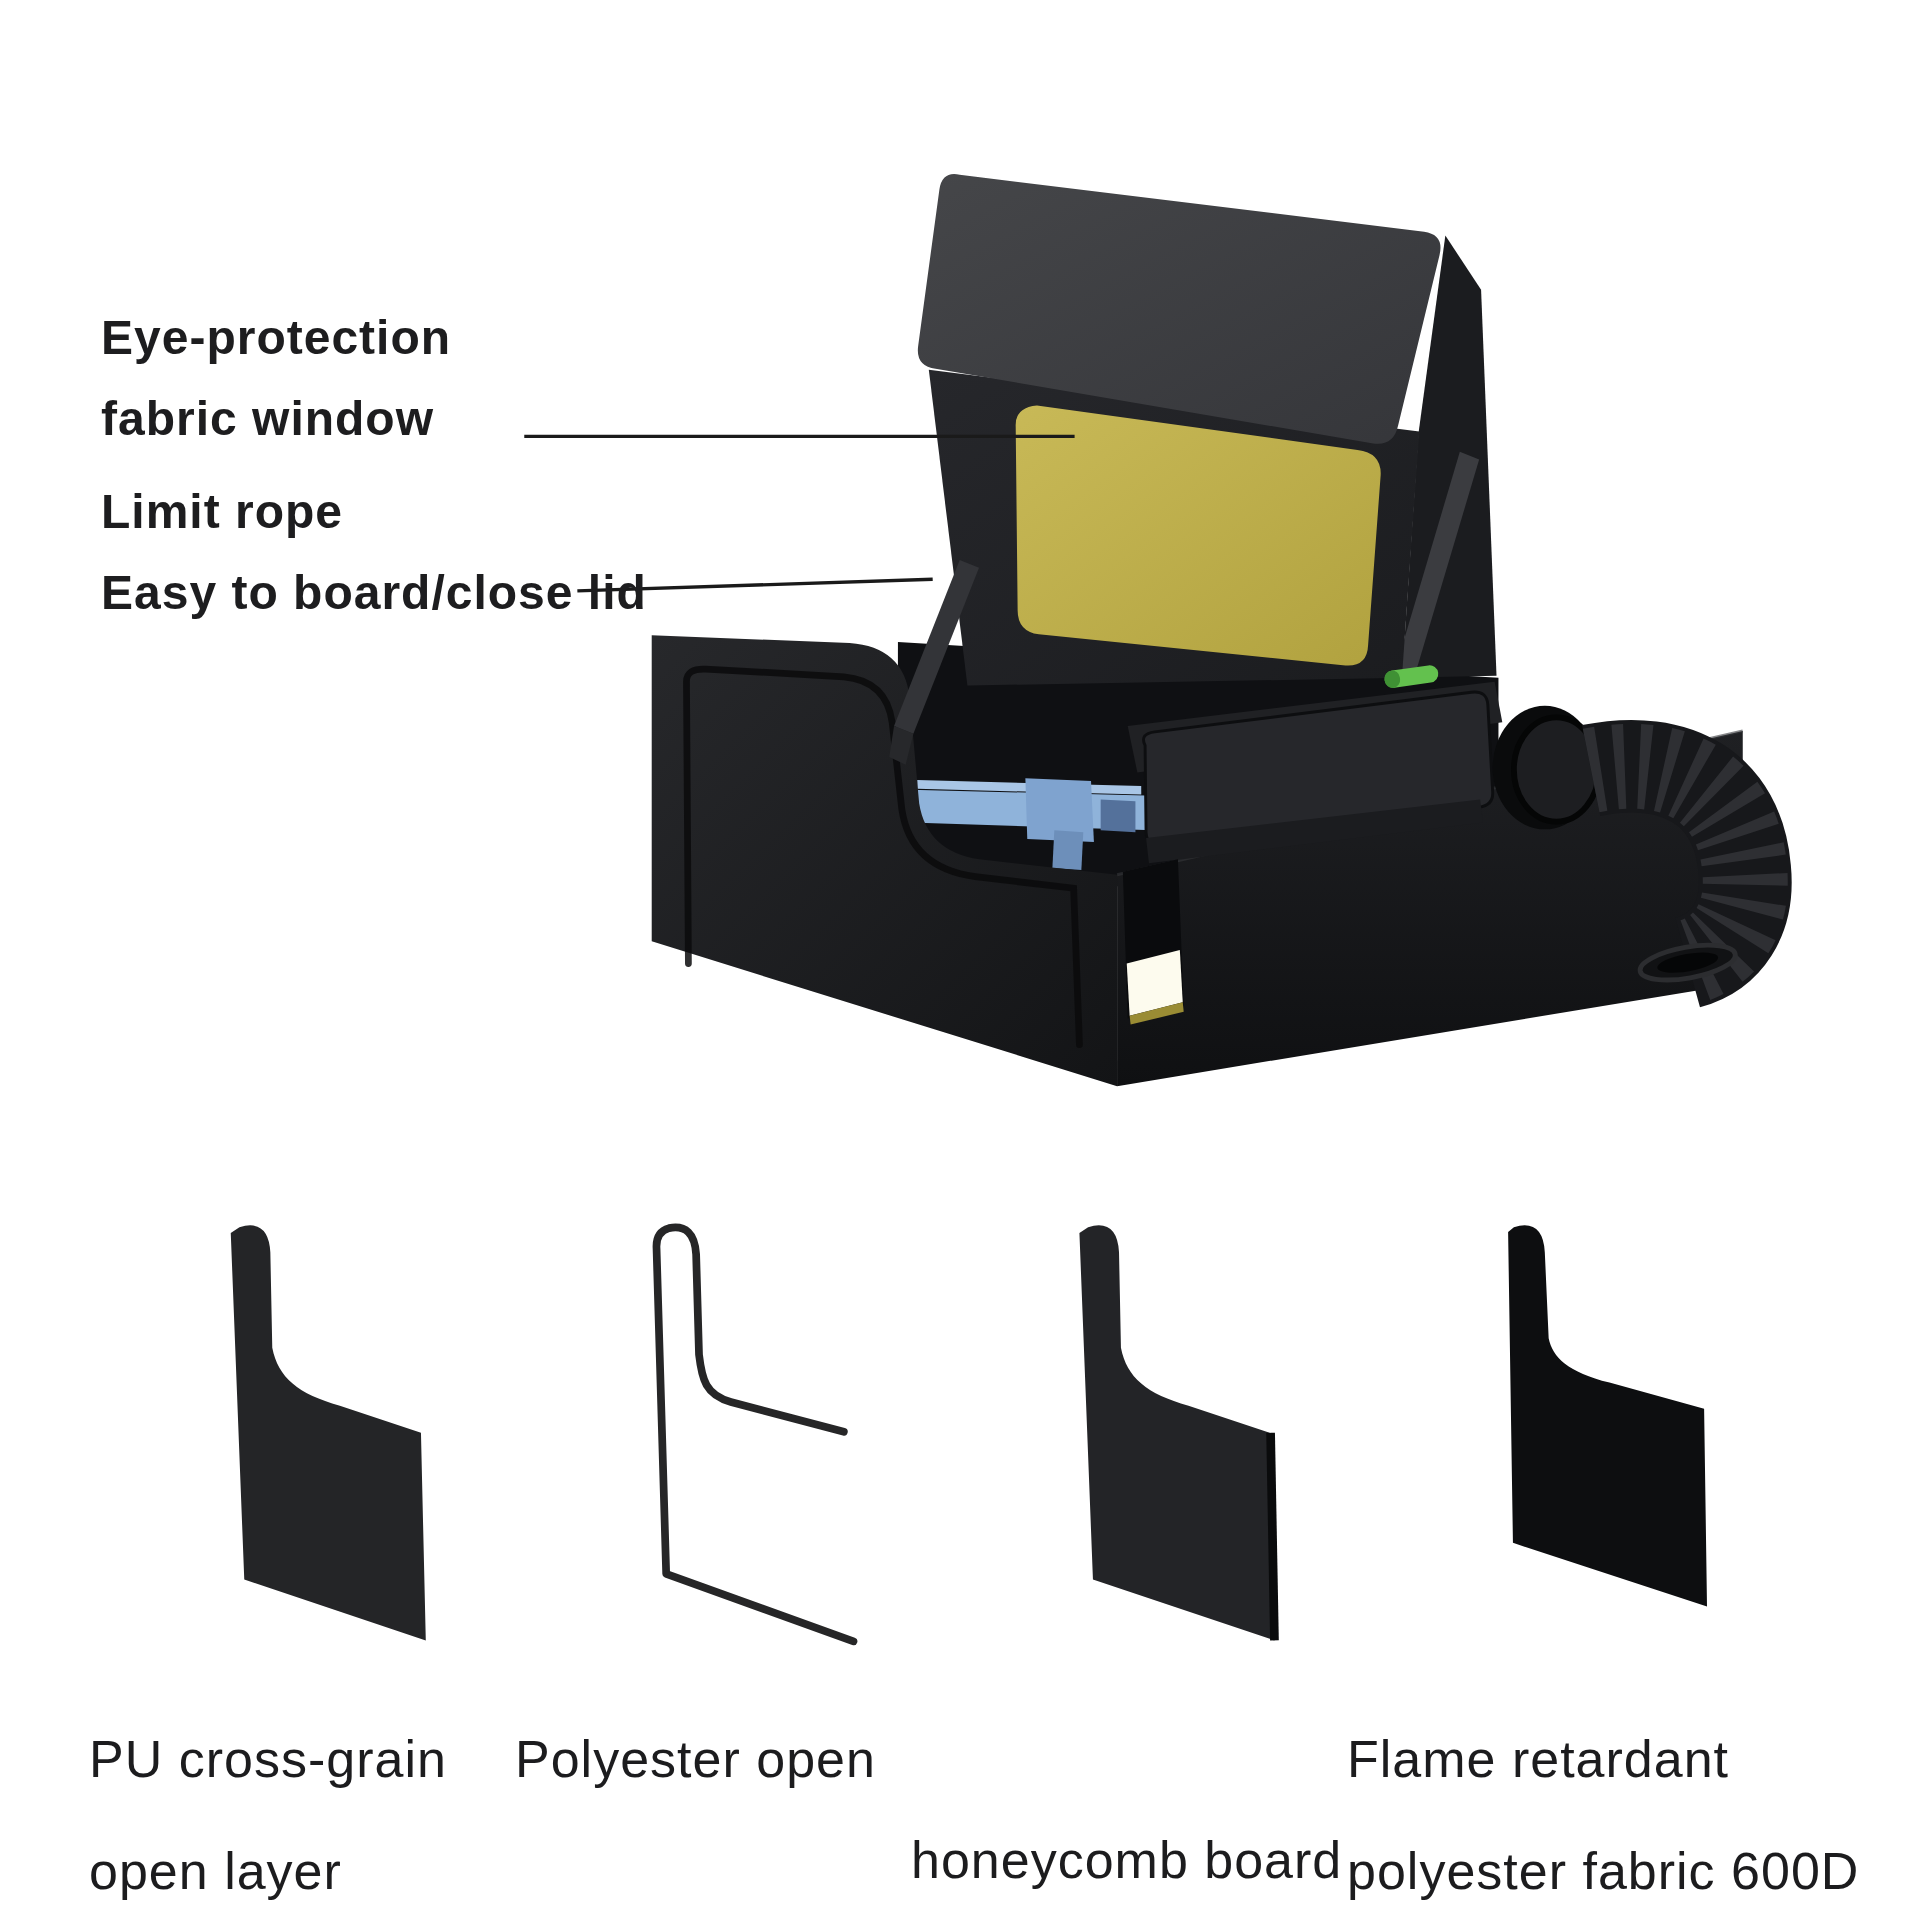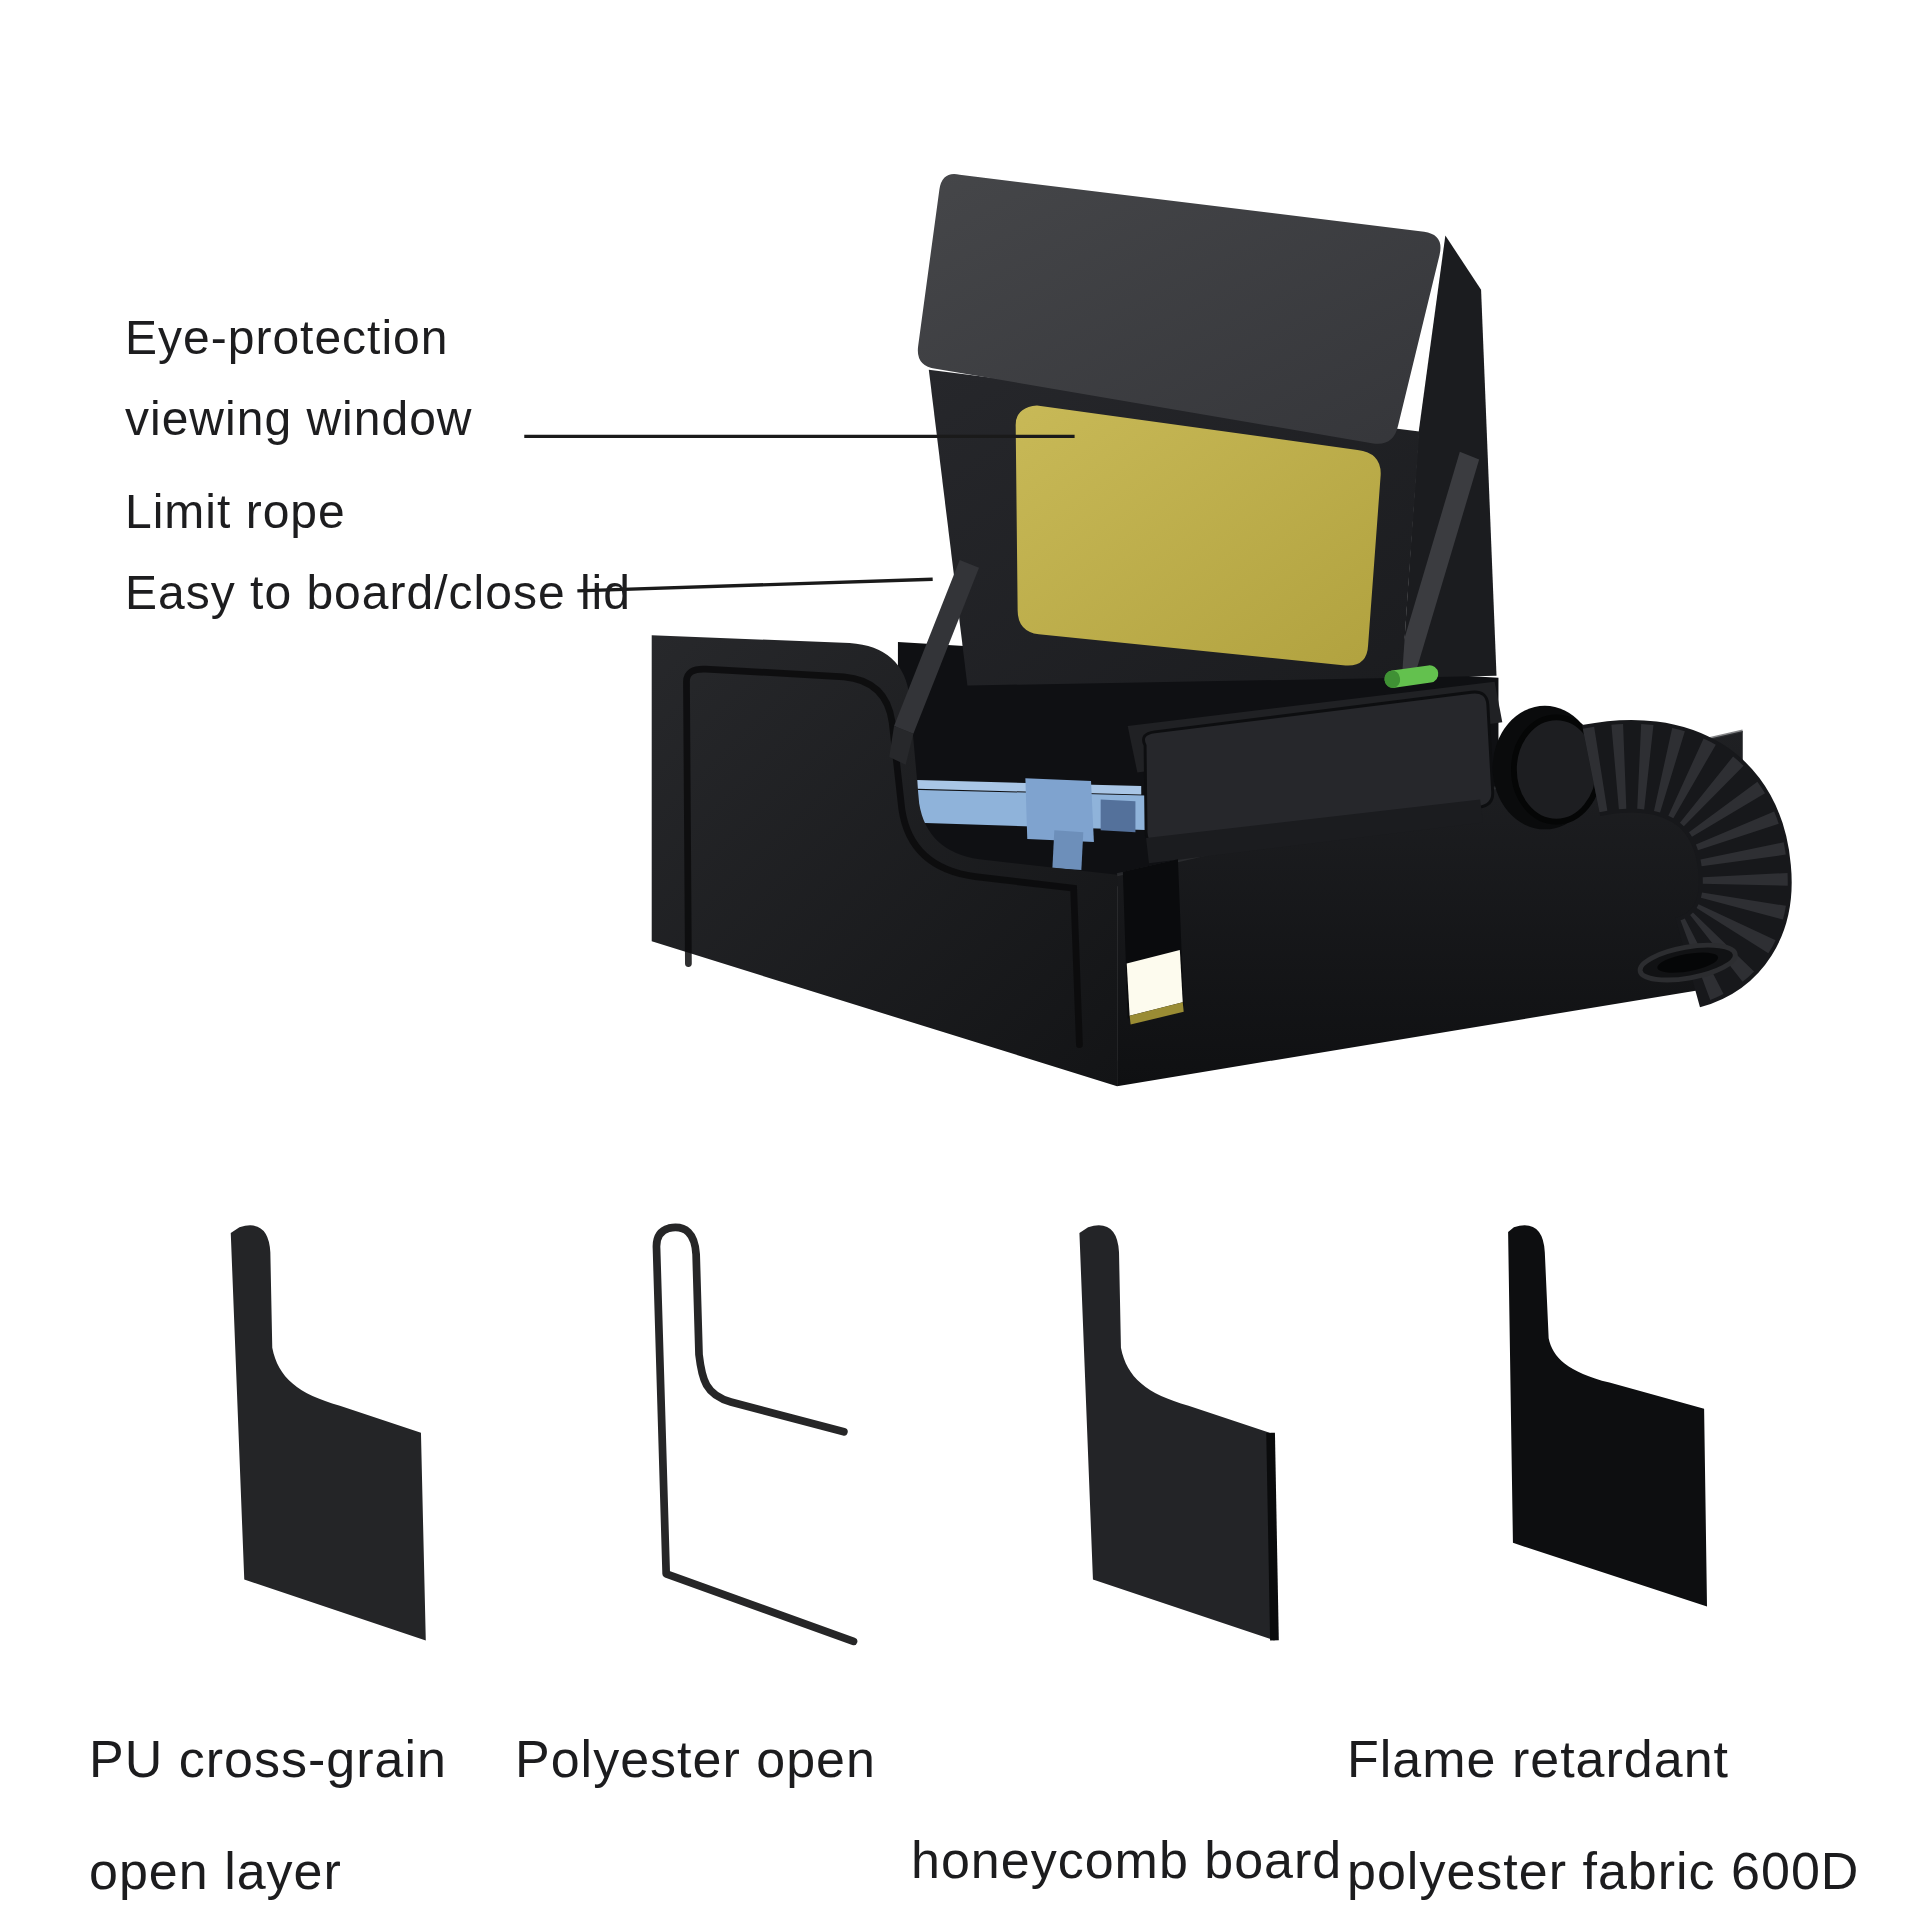--- a/index.html
+++ b/index.html
@@ -3,21 +3,21 @@
 <meta charset="utf-8">
 <style>
   html,body{margin:0;padding:0;background:#ffffff;}
   .canvas{
     position:relative;width:1931px;height:1931px;background:#ffffff;overflow:hidden;
     font-family:"Liberation Sans", sans-serif;color:#1d1d1f;
   }
   .canvas svg{position:absolute;left:0;top:0;}
   .ann{
     position:absolute;font-size:48px;line-height:81px;letter-spacing:1px;
-    font-weight:400;color:#1d1d1f;white-space:nowrap;margin-left:24px;
+    font-weight:700;color:#1d1d1f;white-space:nowrap;
   }
   .mat-label{
     position:absolute;font-size:52px;line-height:112px;letter-spacing:1px;
     font-weight:400;color:#1c1c1e;white-space:nowrap;
   }
 </style>
 </head>
 <body>
 
 <div class="canvas">
@@ -102,21 +102,21 @@
     <path d="M 874 1483 L 757 1452 C 731 1445 727 1429 724 1403 L 721 1299 Q 719 1267 693 1272 Q 679 1276 680 1293 L 690 1630 L 884 1700" fill="none" stroke="#262627" stroke-width="8" stroke-linecap="round" stroke-linejoin="round"></path>
 
     <path d="M 1118 1277 L 1132 1636 L 1320 1699 L 1315 1484 L 1231 1456 C 1188 1444 1167 1427 1161 1396 L 1159 1297 Q 1157 1262 1127 1271 L 1118 1277 Z" fill="#232427"></path>
     <path d="M 1316 1484 L 1320 1699" fill="none" stroke="#0a0b0c" stroke-width="9"></path>
 
     <path d="M 1562 1276 L 1567 1598 L 1768 1664 L 1765 1459 L 1667 1432 C 1624 1421 1608 1406 1604 1386 L 1600 1297 Q 1598 1262 1568 1271 L 1562 1276 Z" fill="#0d0e10"></path>
   </svg>
 
   <div class="ann" style="left:101px;top:297px;">
     <div>Eye-protection</div>
-    <div>viewing window</div>
+    <div>fabric window</div>
   </div>
 
   <div class="ann" style="left:101px;top:471px;">
     <div>Limit rope</div>
     <div>Easy to board/close lid</div>
   </div>
 
   <div class="mat-label" style="left:89px;top:1703px;width:541px;">
     <div>PU cross-grain</div>
     <div>open layer</div>

